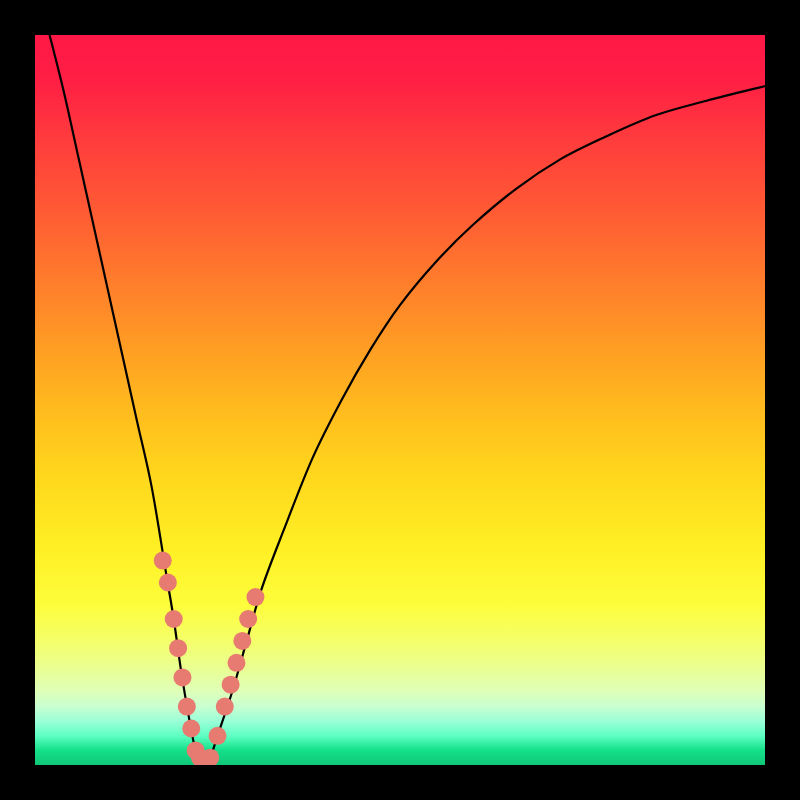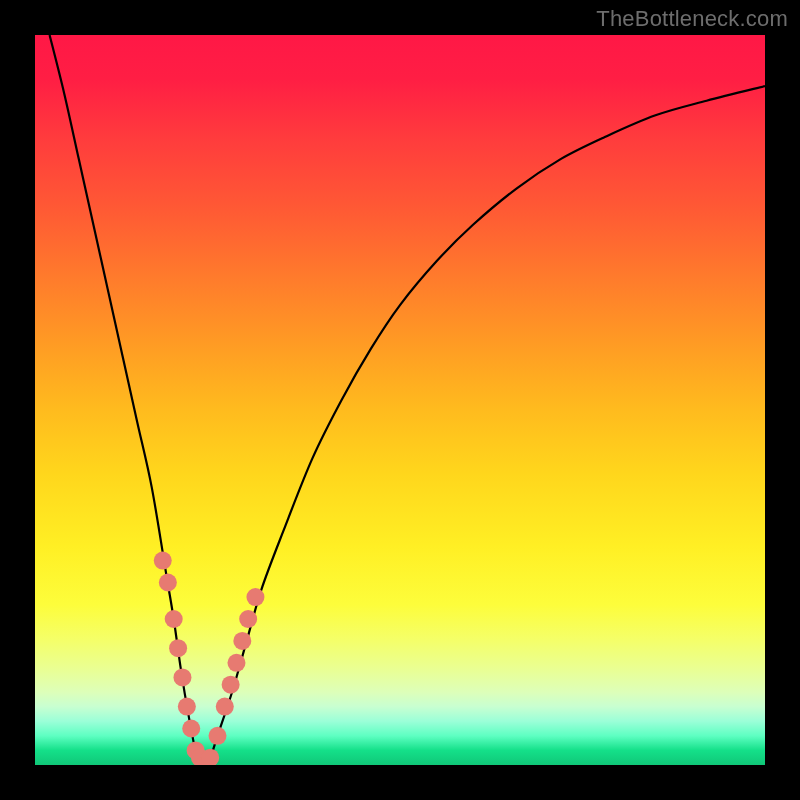--- a/index.html
+++ b/index.html
@@ -61,21 +61,20 @@
     font-size: 22px;
     font-weight: 500;
     letter-spacing: 0.2px;
     user-select: none;
   }
 </style>
 </head>
 <body>
 
 <div class="frame">
-  <div class="watermark">TheBottleneck.com</div>
 
   <div class="plot-area">
     <div class="gradient-bg"></div>
     <svg class="curves" viewBox="0 0 730 730" preserveAspectRatio="none">
       <path id="curve-path" fill="none" stroke="#000000" stroke-width="2.2" d="M 14.6,0 C 17.03333333333333,9.733333333333329 24.333333333333332,37.71666666666664 29.2,58.39999999999998 C 34.06666666666666,79.08333333333331 38.93333333333333,102.20000000000003 43.8,124.10000000000002 C 48.666666666666664,146.00000000000003 53.53333333333333,167.89999999999995 58.4,189.79999999999995 C 63.266666666666666,211.69999999999996 68.13333333333334,233.6 73,255.5 C 77.86666666666666,277.4 82.73333333333332,299.29999999999995 87.6,321.2 C 92.46666666666667,343.1 97.33333333333334,365 102.2,386.90000000000003 C 107.06666666666666,408.80000000000007 111.93333333333334,427.05 116.8,452.6 C 121.66666666666666,478.15000000000003 127.75,518.3000000000001 131.4,540.2 C 135.05,562.1 136.26666666666665,568.1833333333334 138.7,584 C 141.13333333333333,599.8166666666666 143.56666666666666,619.2833333333333 146,635.1 C 148.43333333333334,650.9166666666667 150.86666666666665,665.5166666666667 153.29999999999998,678.9 C 155.73333333333332,692.2833333333333 158.16666666666666,706.8833333333333 160.6,715.4 C 163.03333333333333,723.9166666666666 165.46666666666667,728.7833333333333 167.9,730 C 170.33333333333334,731.2166666666667 172.76666666666665,727.5666666666667 175.2,722.7 C 177.63333333333333,717.8333333333334 178.85,711.75 182.5,700.8 C 186.15,689.8499999999999 192.23333333333335,672.8166666666666 197.10000000000002,657 C 201.9666666666667,641.1833333333334 206.83333333333331,622.9333333333333 211.7,605.9 C 216.56666666666666,588.8666666666667 220.21666666666667,573.05 226.3,554.8 C 232.38333333333335,536.55 239.68333333333337,518.3 248.20000000000002,496.4 C 256.7166666666667,474.5 267.66666666666663,445.3 277.4,423.40000000000003 C 287.1333333333333,401.50000000000006 296.8666666666666,383.25 306.59999999999997,365 C 316.3333333333333,346.75 326.06666666666666,329.7166666666667 335.8,313.90000000000003 C 345.53333333333336,298.08333333333337 354.05,284.70000000000005 365,270.1 C 375.95,255.50000000000003 389.33333333333337,239.68333333333337 401.50000000000006,226.3 C 413.66666666666674,212.91666666666666 424.6166666666667,201.96666666666664 438,189.79999999999995 C 451.3833333333333,177.63333333333327 467.2,164.24999999999994 481.8,153.29999999999995 C 496.40000000000003,142.34999999999997 511,132.61666666666667 525.6,124.10000000000002 C 540.2,115.58333333333337 553.5833333333333,109.50000000000006 569.4,102.20000000000005 C 585.2166666666667,94.90000000000003 603.4666666666667,86.38333333333331 620.5,80.29999999999995 C 637.5333333333333,74.2166666666666 653.35,70.5666666666666 671.6,65.69999999999993 C 689.85,60.83333333333326 720.2666666666667,53.533333333333246 730,51.09999999999991"></path>
       <g id="markers">
           <circle cx="127.74999999999999" cy="525.6" r="9" fill="#e77a71"></circle>
           <circle cx="132.85999999999999" cy="547.5" r="9" fill="#e77a71"></circle>
           <circle cx="138.7" cy="584" r="9" fill="#e77a71"></circle>
           <circle cx="143.08" cy="613.2" r="9" fill="#e77a71"></circle>

